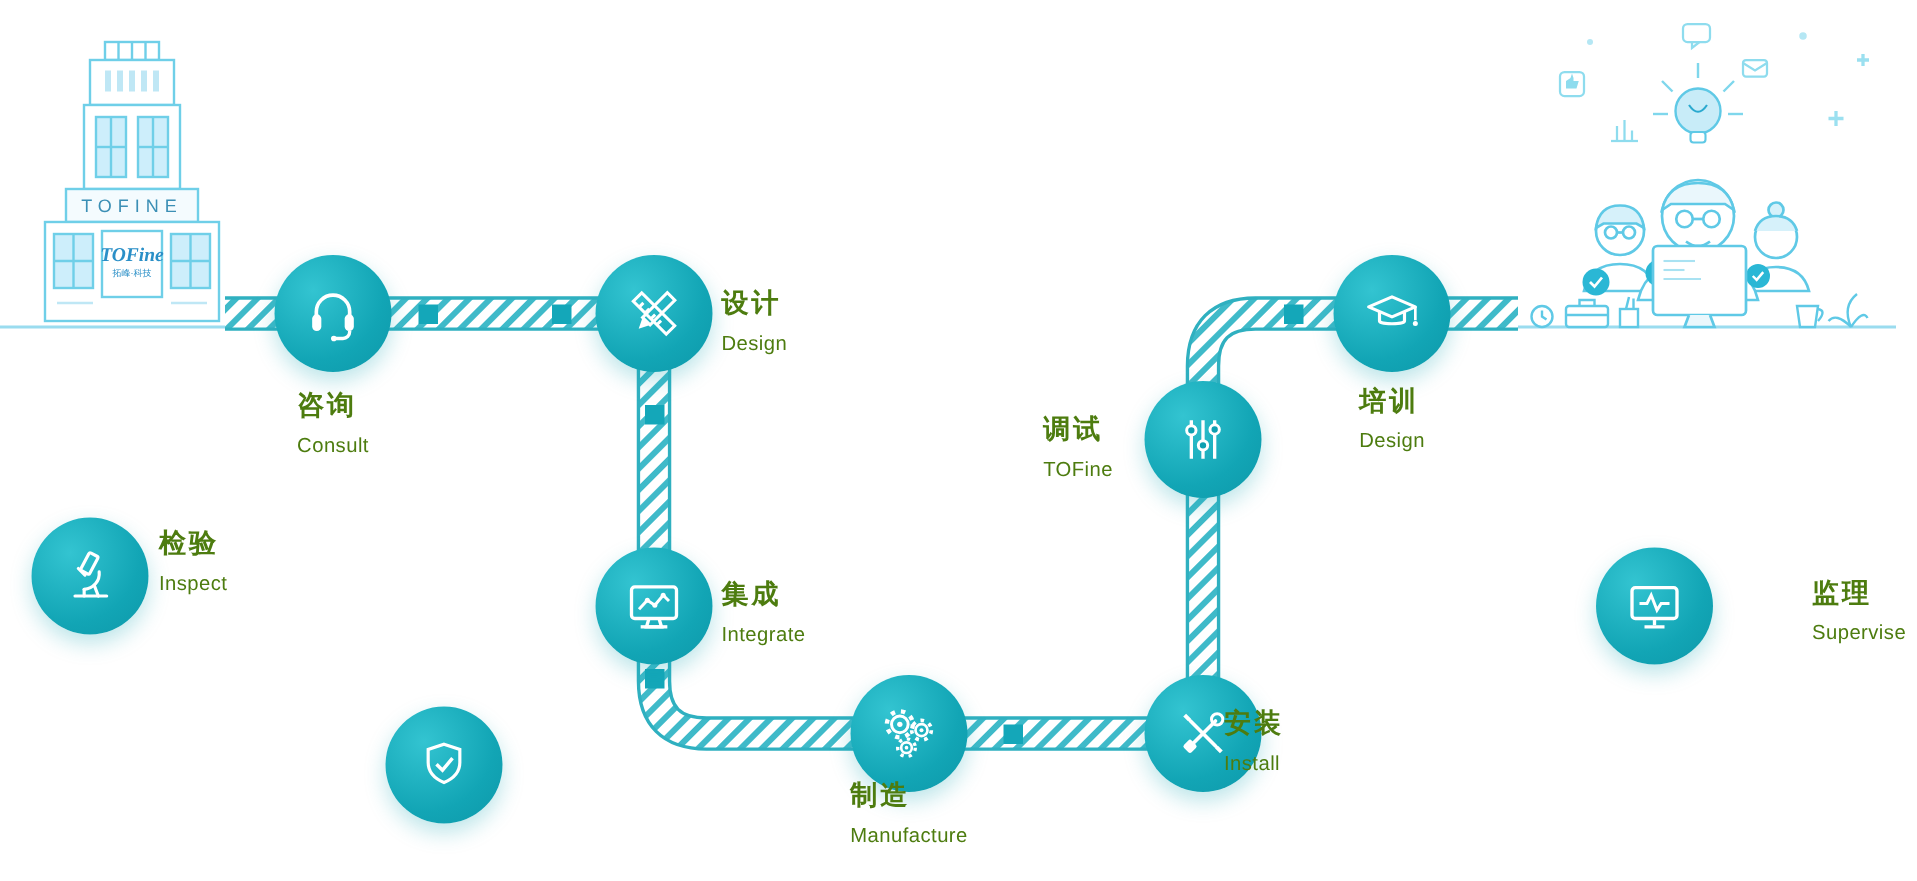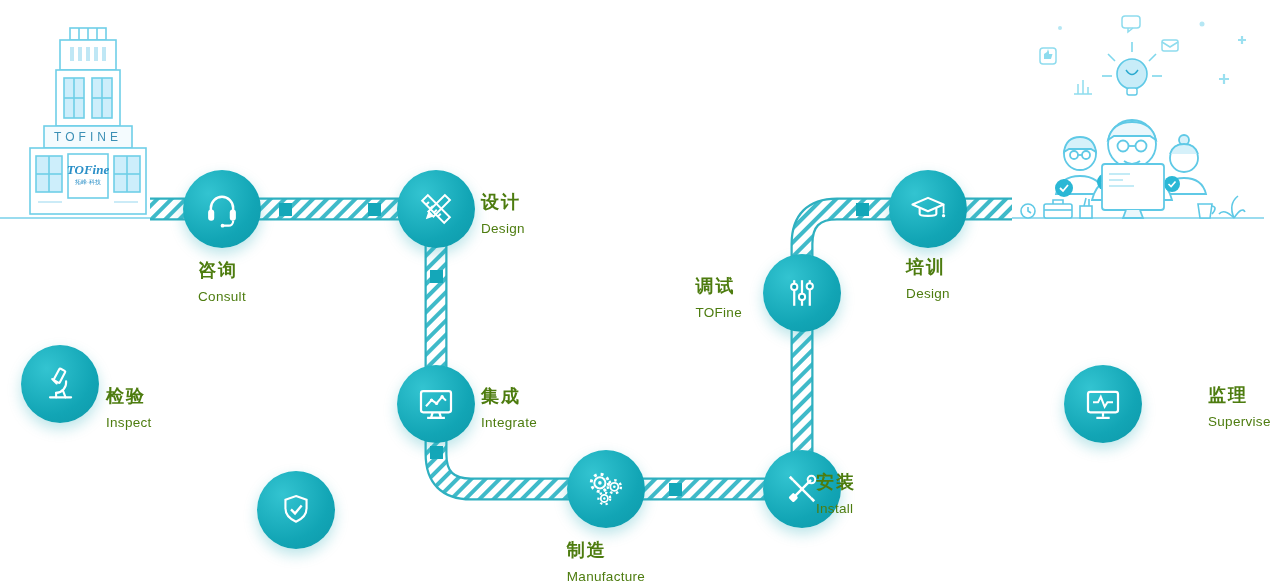--- a/index.html
+++ b/index.html
@@ -28,25 +28,25 @@
   #n-auth{left:257px;top:471px}
   #n-supervise{left:1064px;top:365px}
   .label{position:absolute;z-index:4;white-space:nowrap}
   .label .zh{font-size:18px;font-weight:bold;color:#4d7c0f;letter-spacing:2px}
   .label .en{font-size:13.5px;color:#4d7c0f;margin-top:7px;letter-spacing:.3px}
   .center{transform:translateX(-50%);text-align:left}
   .rightal{text-align:left}
   #l-consult{left:222px;top:258px}
   #l-design{left:481px;top:190px}
   #l-integrate{left:481px;top:384px}
-  #l-manufacture{left:606px;top:538px}
+  #l-manufacture{left:606px;top:518px}
   #l-install{left:816px;top:470px}
   #l-debug{right:536px;top:274px}
   #l-train{left:928px;top:255px}
-  #l-inspect{left:106px;top:384px}
+  #l-inspect{left:106px;top:350px}
   #l-auth{right:1040px;top:488px}
   #l-supervise{left:1208px;top:383px}
 </style>
 </head>
 <body>
 
 <div class="canvas">
 
   <svg id="road-layer" class="layer" width="1278" height="587">
     <defs>

